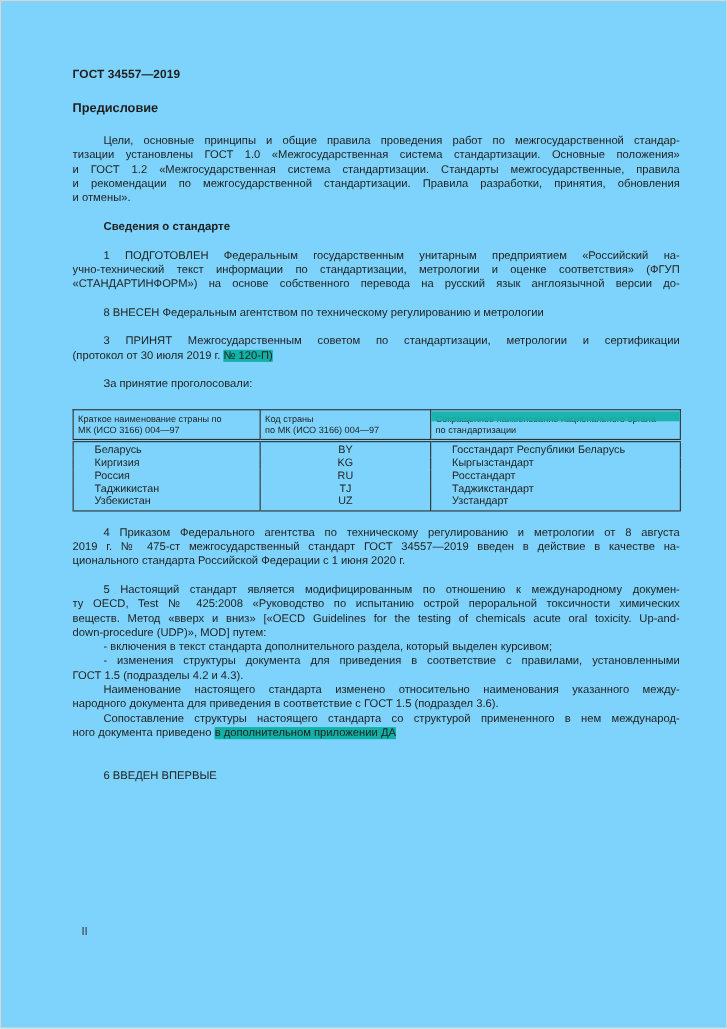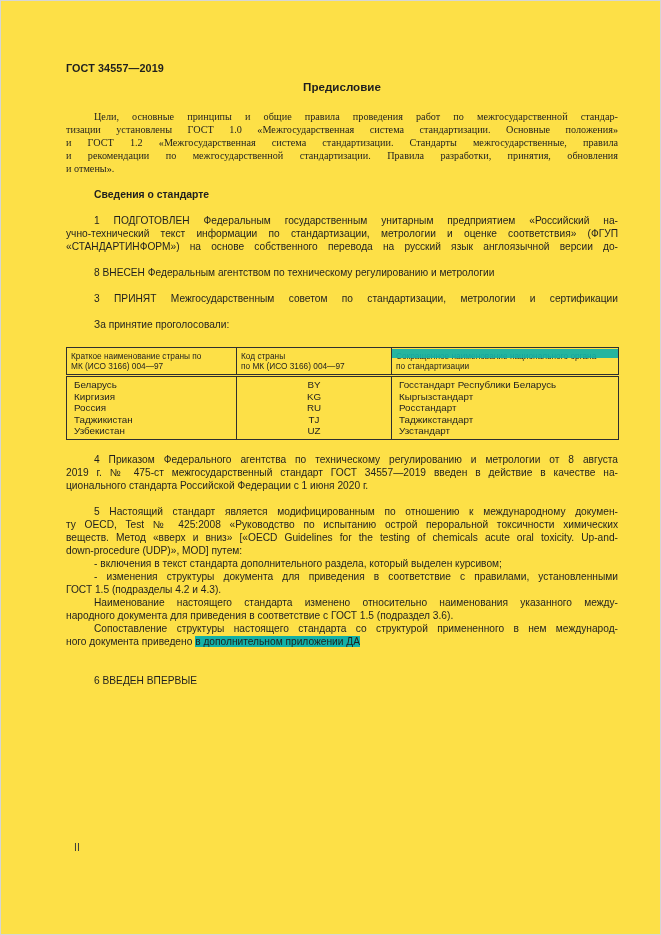--- a/index.html
+++ b/index.html
@@ -2,45 +2,45 @@
 <html style="--hl-color: #12b1a7; --text-color: #1f1f1f; --border-color: #2f2f2f;"><head>
 <meta charset="utf-8">
 <style>
   :root{
     --hl-color:#12b1a7;
     --text-color:#1f1f1f;
     --border-color:#2f2f2f;
   }
   html,body{margin:0;padding:0;background:#fff;}
   .page{
-    position:relative;width:661px;height:935px;background:#fde047;
+    position:relative;width:661px;height:935px;background:#7dd3fc;
     border:1px solid #d6d6d6;box-sizing:border-box;overflow:hidden;
     font-family:"Liberation Sans","DejaVu Sans",sans-serif;color:var(--text-color);
   }
   .content{position:absolute;left:65px;top:61px;width:552px;font-size:10.2px;line-height:13px;}
   .doc-code{font-size:10.8px;font-weight:700;letter-spacing:.1px;}
-  .page-title{margin-top:5px;text-align:center;font-weight:700;font-size:11.6px;line-height:13px;}
+  .page-title{margin-top:17px;text-align:left;font-weight:700;font-size:11.6px;line-height:13px;}
   .para{margin-top:13px;}
-  .para.intro{margin-top:17px;font-family:Liberation Serif, serif;}
+  .para.intro{margin-top:17px;}
   .para.gap-lg{}
   .para.gap-xl{margin-top:26px;}
   .section-heading{margin-top:13px;font-weight:700;text-indent:28px;line-height:13px;font-size:10.4px;}
   .ln{height:13px;overflow:hidden;}
   .ln.j{text-align:justify;text-align-last:justify;text-justify:inter-word;}
   .ln.ind{text-indent:28px;}
   .hl{background:var(--hl-color);}
   table.vote{margin-top:16px;border-collapse:collapse;width:552px;table-layout:fixed;border:1px solid var(--border-color);}
   table.vote th{
     font-size:8.3px;line-height:10px;font-weight:400;text-align:left;vertical-align:middle;
     padding:3px 4px;border:1px solid var(--border-color);border-bottom:3px double var(--border-color);
     white-space:pre-line;position:relative;overflow:hidden;
   }
   table.vote td{
     font-size:9.8px;line-height:11.6px;border-left:1px solid var(--border-color);
-    border-right:1px solid var(--border-color);padding:0 7px;vertical-align:top;margin-left:32px;
+    border-right:1px solid var(--border-color);padding:0 19px;vertical-align:top;margin-left:32px;
   }
   table.vote tbody tr:first-child td{padding-top:2px;}
   table.vote tbody tr:last-child td{padding-bottom:2px;}
   table.vote td.c1{text-align:center;}
   .hl-strip{position:absolute;top:1px;left:0;right:0;height:9px;background:var(--hl-color);opacity:.92;}
   .page-num{position:absolute;left:73px;top:840px;font-size:10.5px;color:#3a3a3a;}
 </style>
 </head>
 <body>
 
@@ -66,20 +66,21 @@
         <div class="ln j">учно-технический текст информации по стандартизации, метрологии и оценке соответствия» (ФГУП</div>
         <div class="ln j">«СТАНДАРТИНФОРМ») на основе собственного перевода на русский язык англоязычной версии до-</div>
       </div>
 
     <div class="para">
         <div class="ln ind">8 ВНЕСЕН Федеральным агентством по техническому регулированию и метрологии</div>
       </div>
 
     <div class="para">
         <div class="ln j ind">3 ПРИНЯТ Межгосударственным советом по стандартизации, метрологии и сертификации</div>
+        <div class="ln">(протокол от 30 июля 2019 г. <span class="hl">№ 120-П)</span></div>
       </div>
 
     <div class="para">
         <div class="ln ind">За принятие проголосовали:</div>
       </div>
 
     <table class="vote">
       <colgroup>
         <col style="width:170px">
         <col style="width:155px">

